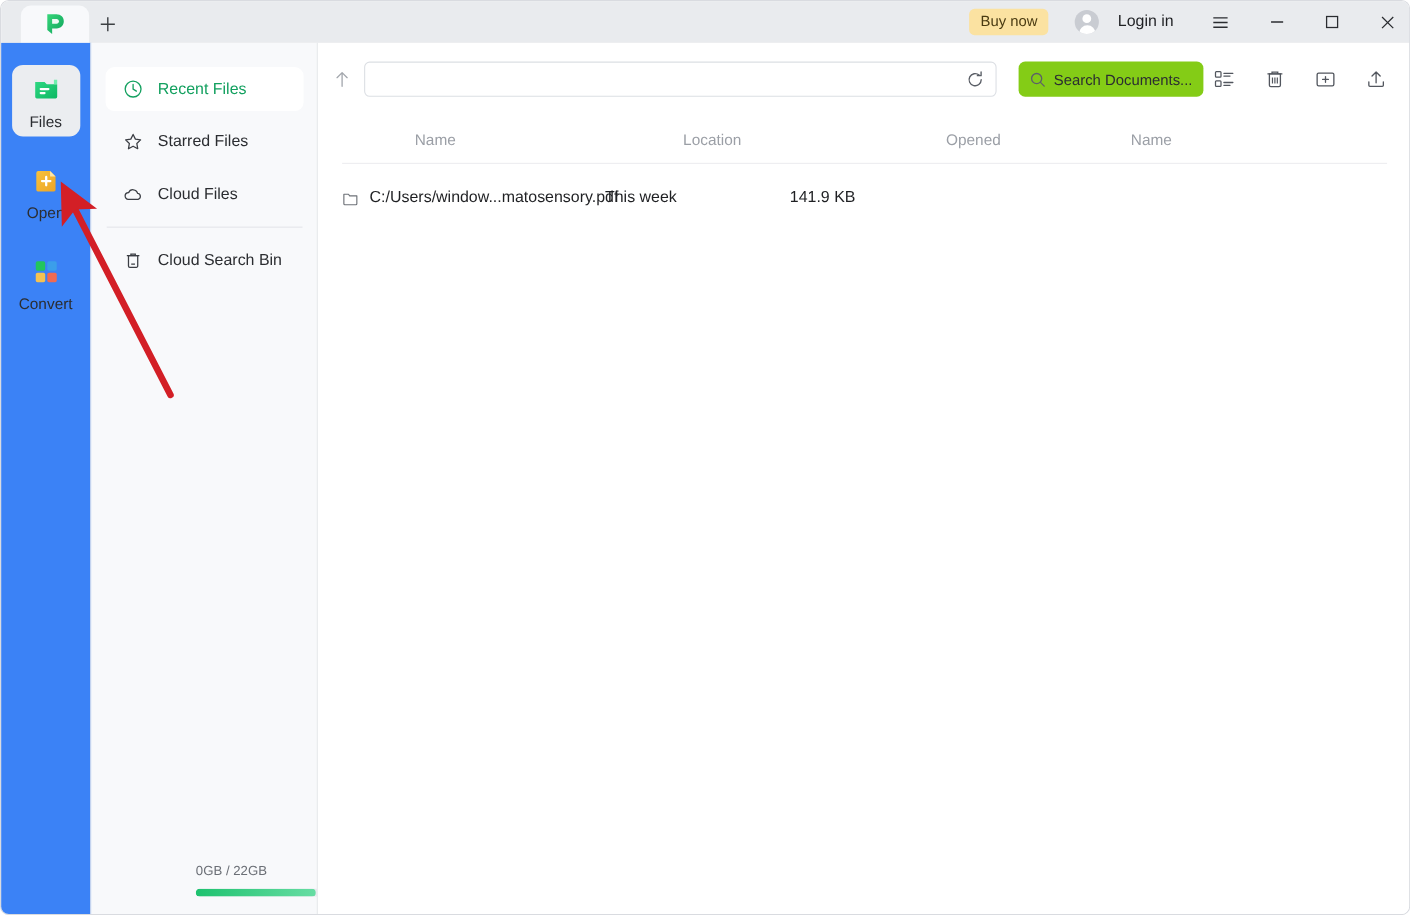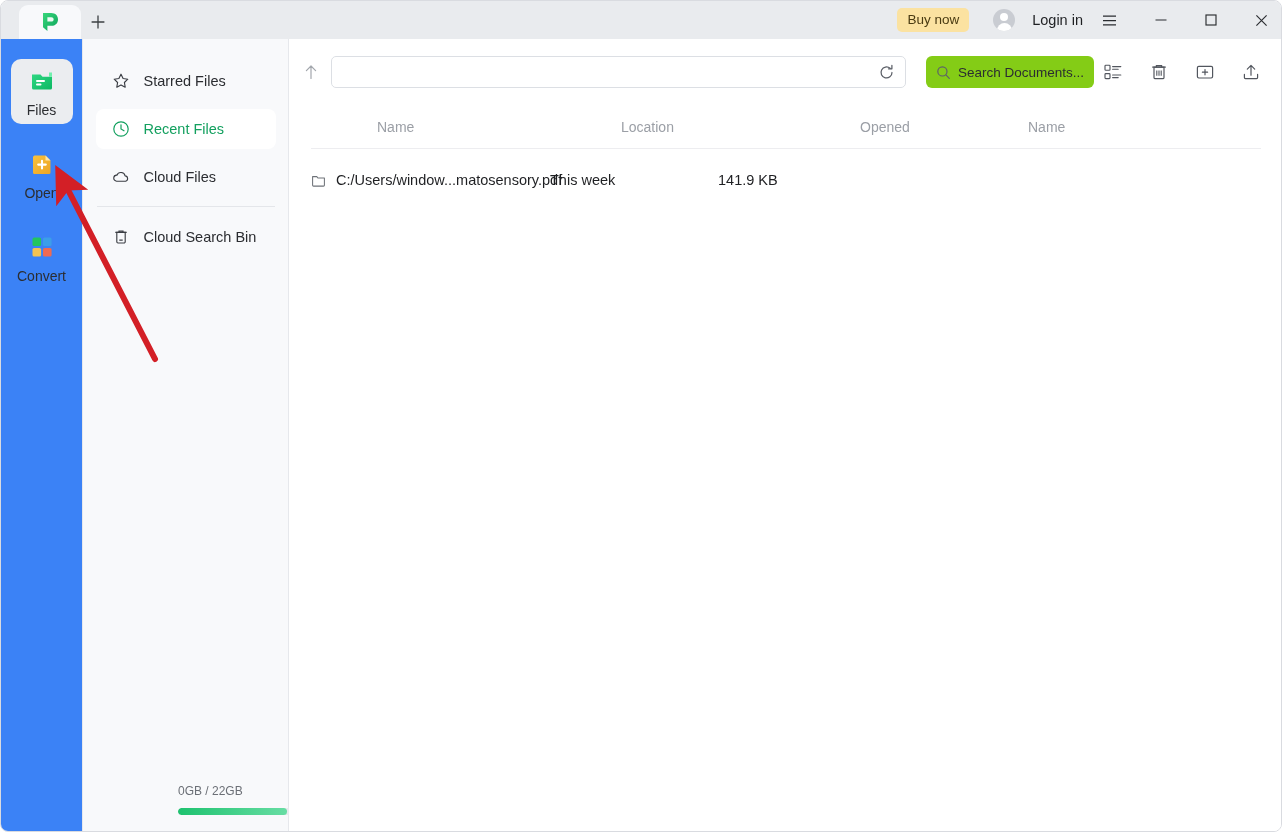--- a/index.html
+++ b/index.html
@@ -67,21 +67,21 @@
   .avatar::before {
     content: ""; position: absolute;
     width: 8px; height: 8px; border-radius: 50%;
     background: #ffffff; left: 7px; top: 4px;
   }
   .avatar::after {
     content: ""; position: absolute;
     width: 15px; height: 10px; border-radius: 8px 8px 0 0;
     background: #ffffff; left: 3.5px; top: 14px;
   }
-  .login-label { font-size: 14.5px; color: #1f2023; margin-right: 0; white-space: nowrap; }
+  .login-label { font-size: 14.5px; color: #1f2023; margin-right: 16px; white-space: nowrap; }
   .win-btn {
     width: 40px; height: 38px;
     display: flex; align-items: center; justify-content: center;
     color: #2a2c30;
   }
   .win-btn.menu { width: 32px; margin-right: 6px; }
 
   
   #rail {
     position: absolute; left: 0; top: 38px;
@@ -336,37 +336,37 @@
           <rect x="4.5" y="15" width="8.6" height="8.6" rx="1.6" fill="#f4c252"></rect>
           <rect x="15" y="15" width="8.6" height="8.6" rx="1.6" fill="#ef6a52"></rect>
         </svg>
       </span>
       <span class="rail-label">Convert</span>
     </div>
   </div>
 
   <div id="nav">
 
-    <div class="nav-item">
-      <span class="nav-ico">
-        <svg width="18" height="18" viewBox="0 0 18 18">
-          <path d="M9 2.2l2.1 4.3 4.7.7-3.4 3.3.8 4.7L9 12.9l-4.2 2.3.8-4.7L2.2 7.2l4.7-.7z" stroke="#3b3e44" stroke-width="1.15" fill="none" stroke-linejoin="round"></path>
-        </svg>
-      </span>
-      <span>Starred Files</span>
-    </div>
-
     <div class="nav-item active">
       <span class="nav-ico">
         <svg width="18" height="18" viewBox="0 0 18 18">
           <circle cx="9" cy="9" r="7.2" stroke="#13a05f" stroke-width="1.2" fill="none"></circle>
           <path d="M9 4.8V9l3 1.8" stroke="#13a05f" stroke-width="1.2" fill="none" stroke-linecap="round"></path>
         </svg>
       </span>
       <span>Recent Files</span>
+    </div>
+
+    <div class="nav-item">
+      <span class="nav-ico">
+        <svg width="18" height="18" viewBox="0 0 18 18">
+          <path d="M9 2.2l2.1 4.3 4.7.7-3.4 3.3.8 4.7L9 12.9l-4.2 2.3.8-4.7L2.2 7.2l4.7-.7z" stroke="#3b3e44" stroke-width="1.15" fill="none" stroke-linejoin="round"></path>
+        </svg>
+      </span>
+      <span>Starred Files</span>
     </div>
 
     <div class="nav-item">
       <span class="nav-ico">
         <svg width="19" height="19" viewBox="0 0 19 19">
           <path d="M4.6 13.2a3 3 0 01.3-6 4.3 4.3 0 018.2.7 2.7 2.7 0 01.5 5.3z" stroke="#3b3e44" stroke-width="1.15" fill="none" stroke-linejoin="round"></path>
         </svg>
       </span>
       <span>Cloud Files</span>
     </div>

